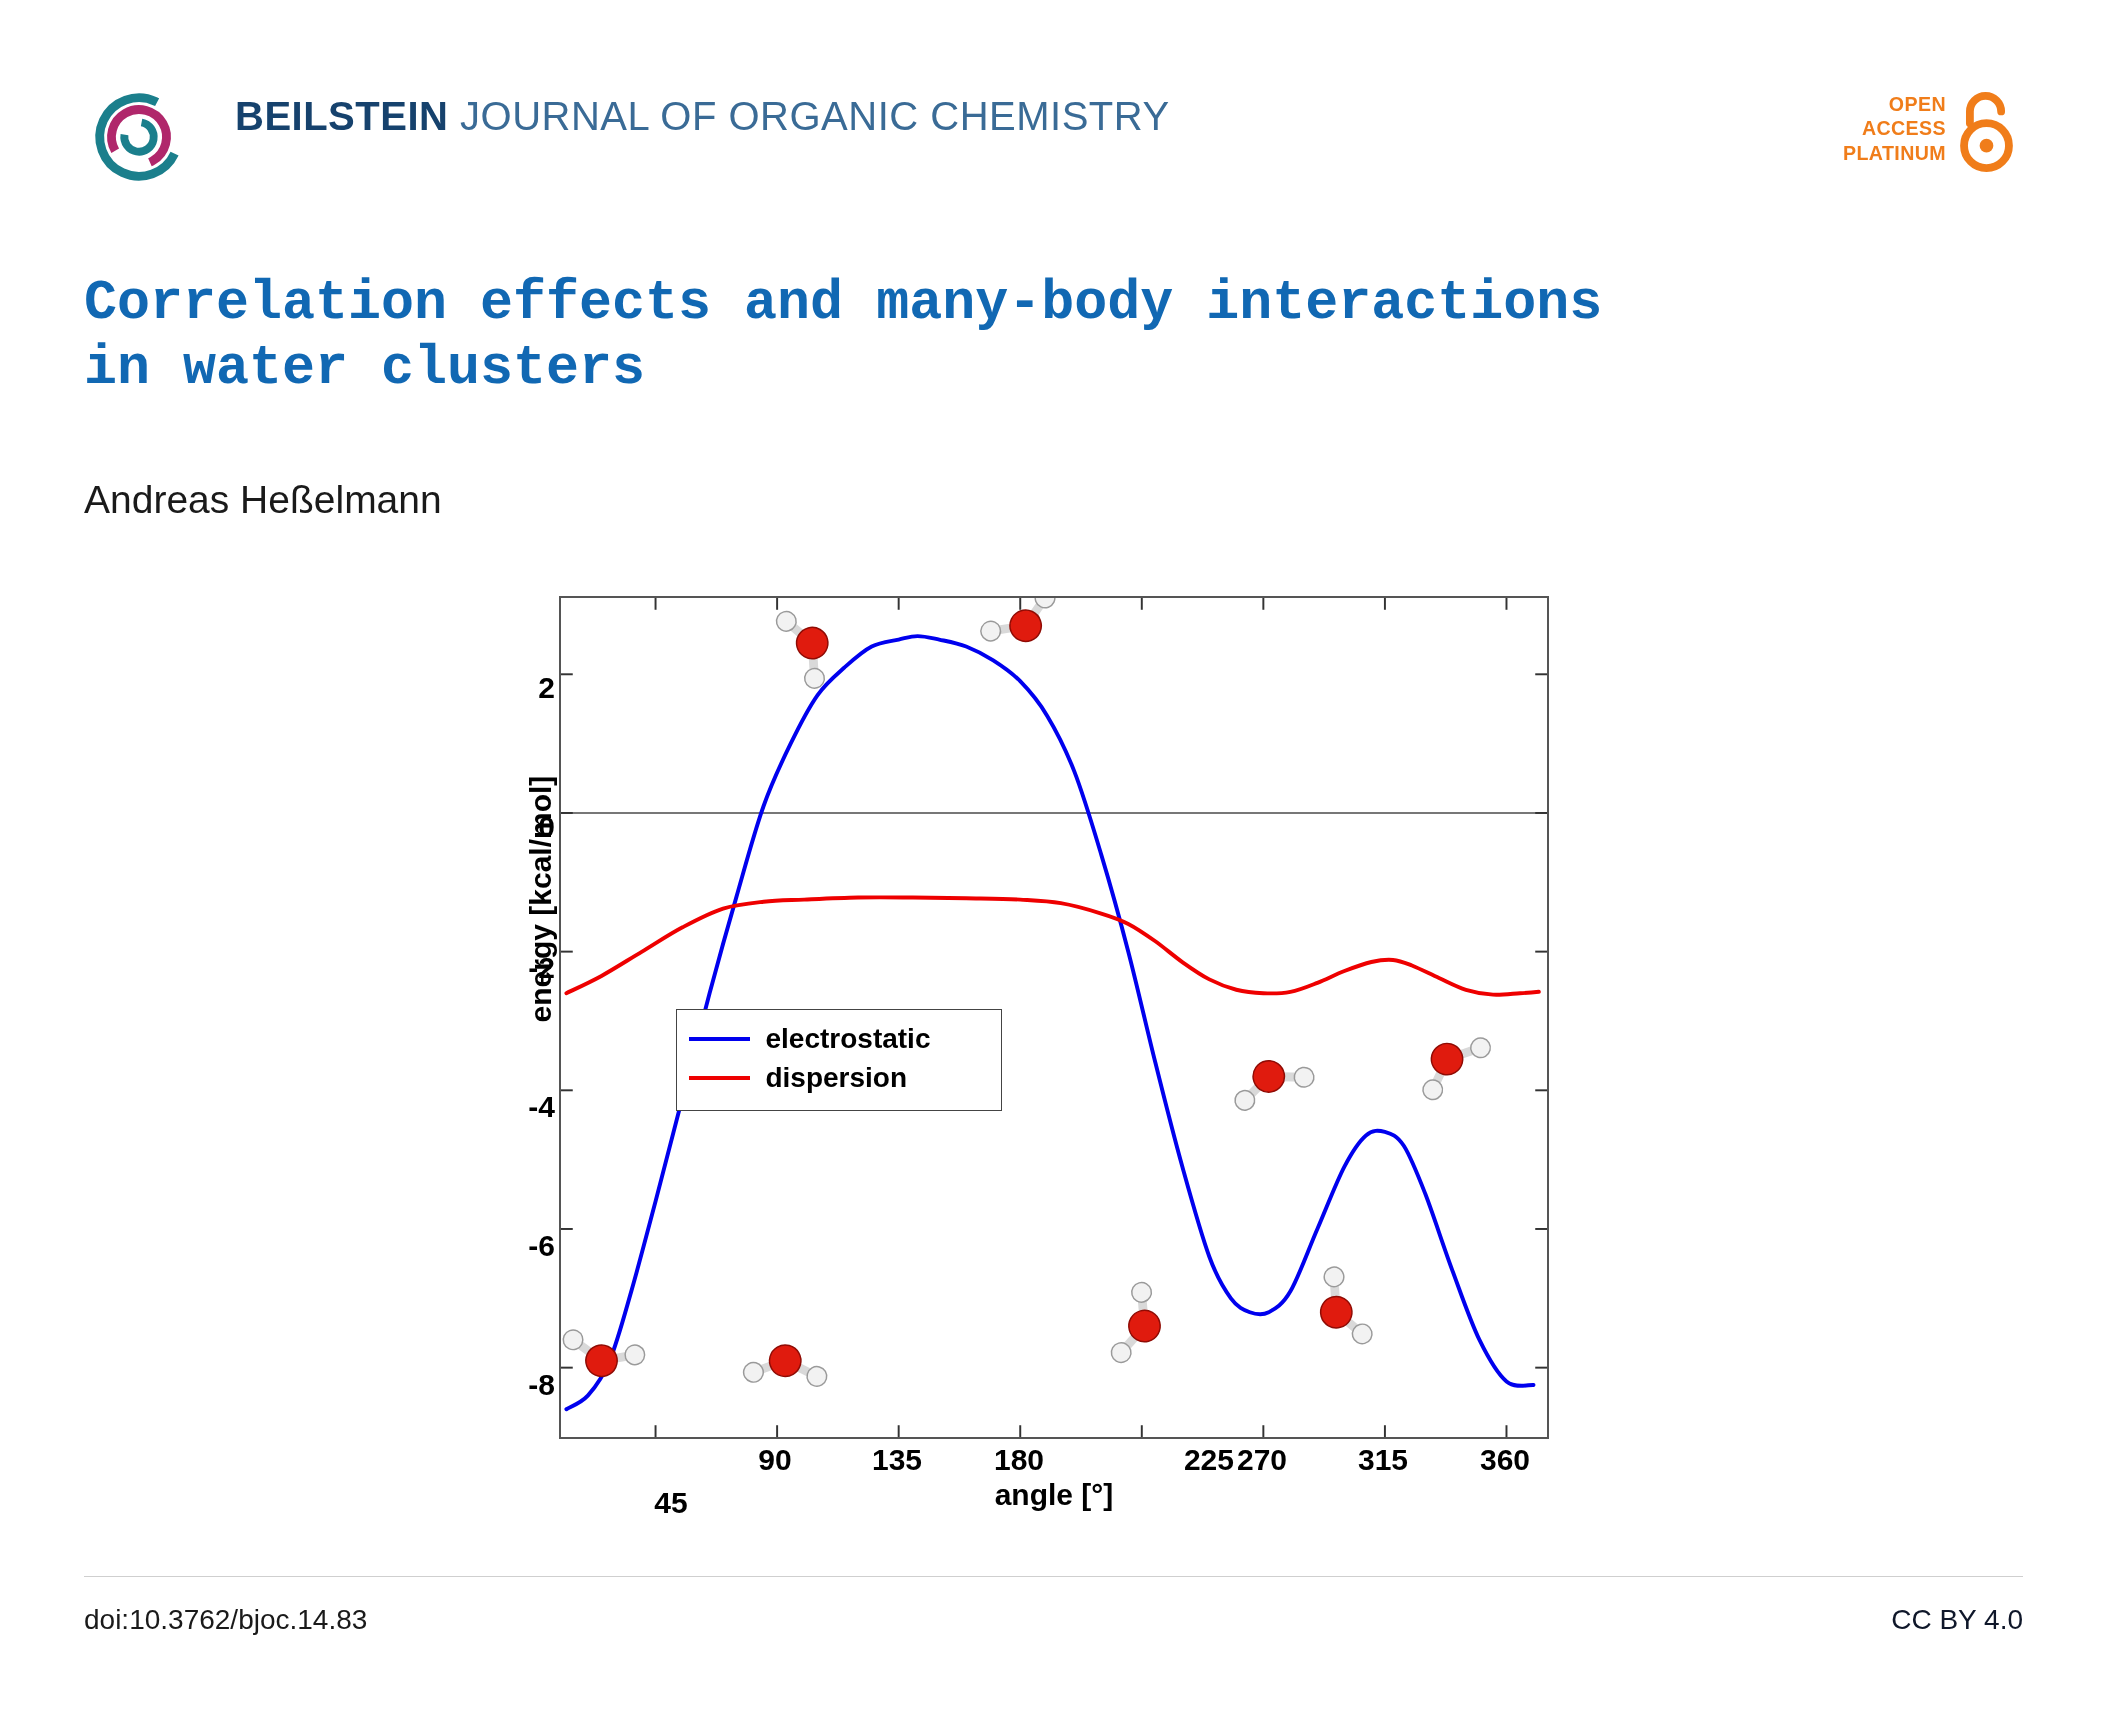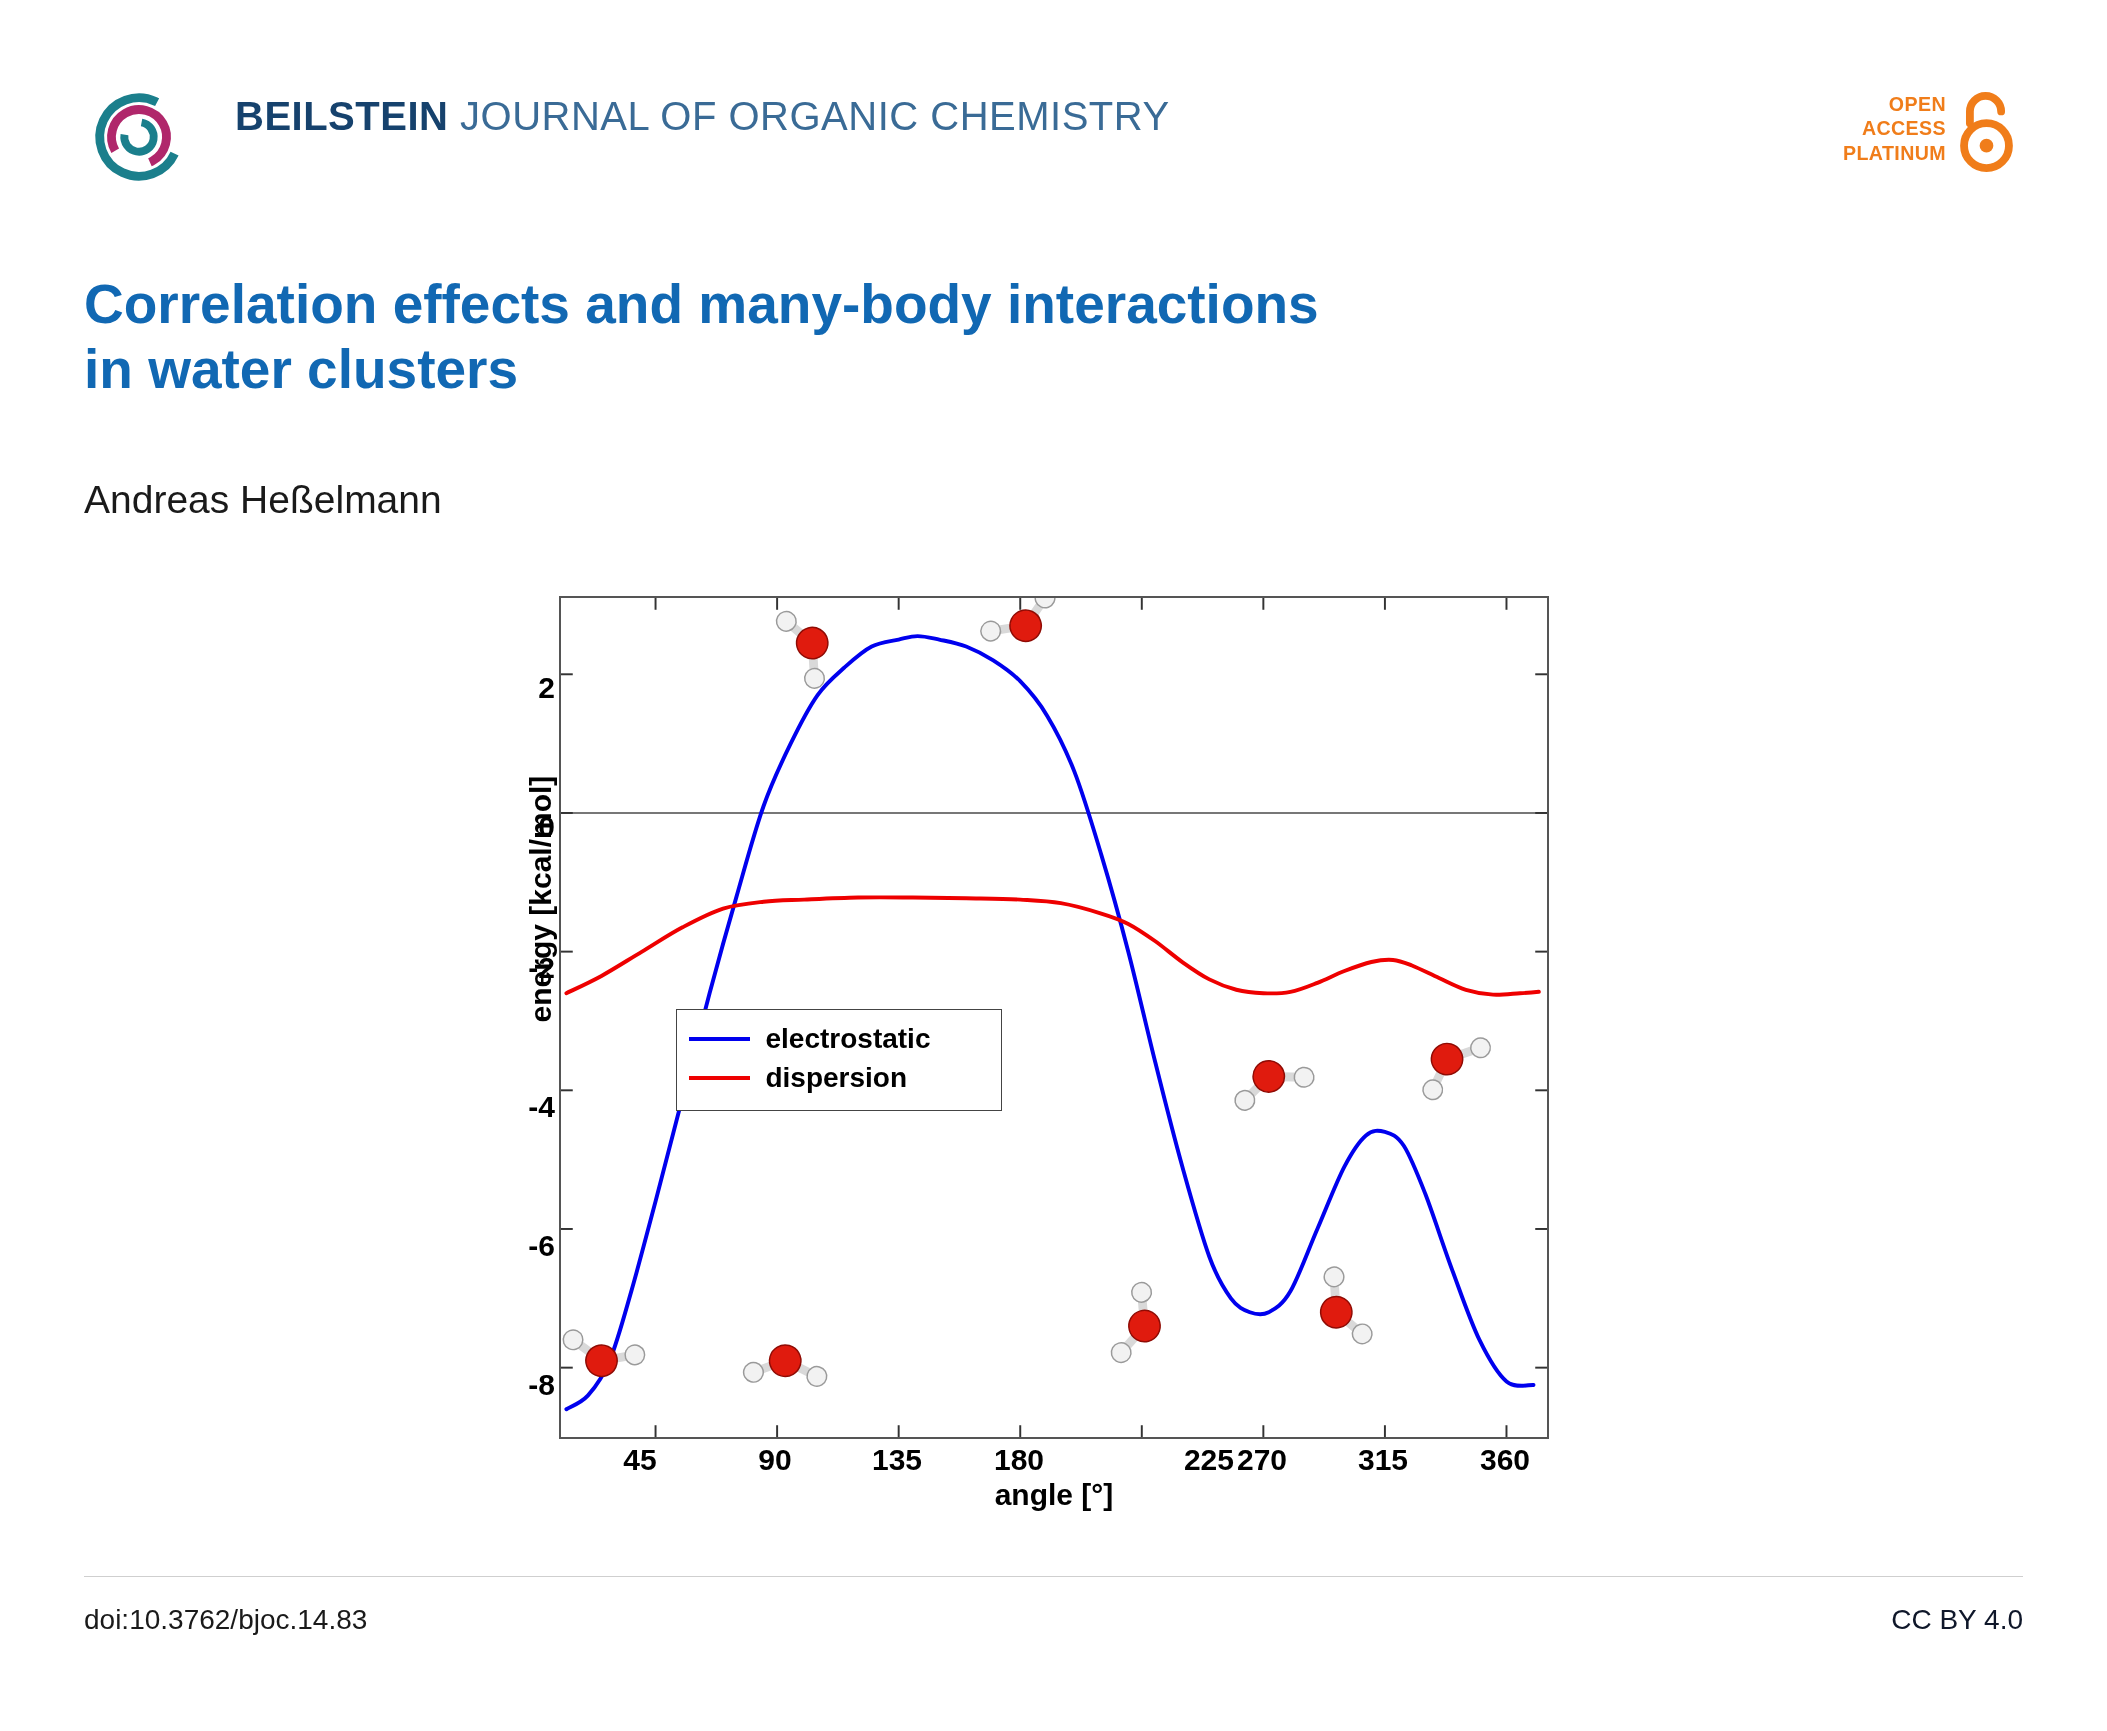--- a/index.html
+++ b/index.html
@@ -69,20 +69,21 @@
   
   .title {
     position: absolute;
     left: 84px;
     top: 272px;
     width: 1666px;
     color: #1168b3;
     font-size: 55px;
     font-weight: bold;
     line-height: 1.18;
+    font-family: Liberation Mono, monospace;
   }
   .author {
     position: absolute;
     left: 84px;
     top: 478px;
     font-size: 39px;
     color: #1a1a1a;
   }
 
   
@@ -225,21 +226,21 @@
 
   <div class="ylabel">energy [kcal/mol]</div>
 
   <div class="ytick" style="top:83px;">2</div>
   <div class="ytick" style="top:222px;">0</div>
   <div class="ytick" style="top:363px;">-2</div>
   <div class="ytick" style="top:502px;">-4</div>
   <div class="ytick" style="top:641px;">-6</div>
   <div class="ytick" style="top:780px;">-8</div>
 
-  <div class="xtick" style="left:189px;">45</div>
+  <div class="xtick" style="left:220px;margin-top:43px;">45</div>
   <div class="xtick" style="left:324px;">90</div>
   <div class="xtick" style="left:446px;">135</div>
   <div class="xtick" style="left:568px;">180</div>
   <div class="xtick" style="left:724px;text-align:right;">225</div>
   <div class="xtick" style="left:811px;">270</div>
   <div class="xtick" style="left:932px;">315</div>
   <div class="xtick" style="left:1054px;">360</div>
 
   <div class="xlabel">angle [°]</div>
 

